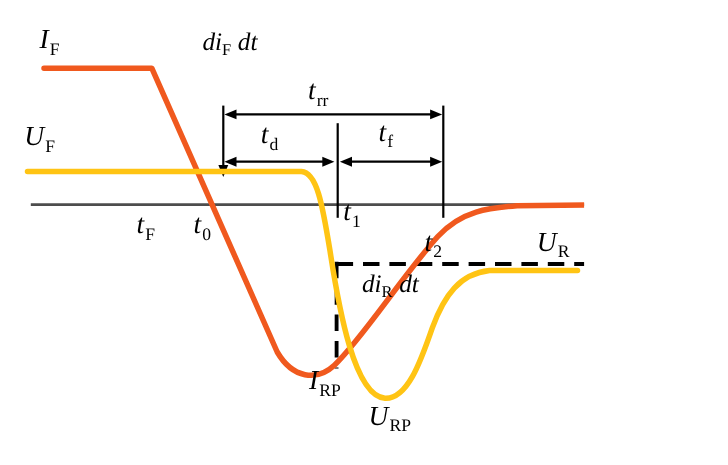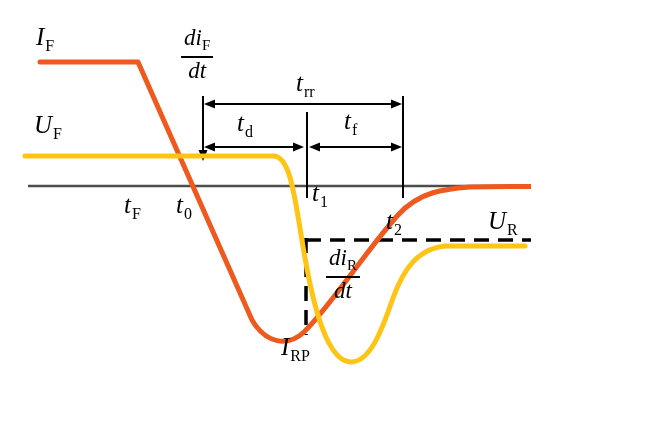--- a/index.html
+++ b/index.html
@@ -21,22 +21,22 @@
   }
   .lbl .sub{
     font-size:16px;
     font-style:normal;
     vertical-align:-6px;
     margin-left:1px;
   }
   .frac{
     position:absolute;
     display:flex;
-    flex-direction:column;
-    align-items:center;
+    flex-direction:row;
+    align-items:flex-start;
     color:#000;
     font-size:23px;
     line-height:1.05;
   }
   .frac .num,.frac .den{font-style:italic;padding:0 3px;}
   .frac .num .sub{font-size:15px;font-style:normal;vertical-align:-5px;}
   .frac .bar{width:100%;height:0;border-top:2.5px solid #000;margin:2px 0 1px 0;}
 </style>
 </head>
 <body>
@@ -86,25 +86,25 @@
   <div class="lbl" style="left:36px;top:24px">
     <span>I</span><span class="sub">F</span>
   </div>
 
   <div class="frac" style="left:181px;top:26px">
     <span class="num"><span>di</span><span class="sub">F</span></span>
     <span class="bar"></span>
     <span class="den">dt</span>
   </div>
 
-  <div class="lbl" style="left:34px;top:112px">
+  <div class="lbl" style="left:22px;top:112px">
     <span>U</span><span class="sub">F</span>
   </div>
 
-  <div class="lbl" style="left:296px;top:70px">
+  <div class="lbl" style="left:280px;top:70px">
     <span>t</span><span class="sub">rr</span>
   </div>
 
   <div class="lbl" style="left:237px;top:110px">
     <span>t</span><span class="sub">d</span>
   </div>
 
   <div class="lbl" style="left:344px;top:108px">
     <span>t</span><span class="sub">f</span>
   </div>
@@ -136,14 +136,17 @@
   <div class="frac" style="left:326px;top:246px">
     <span class="num"><span>di</span><span class="sub">R</span></span>
     <span class="bar"></span>
     <span class="den">dt</span>
   </div>
 
   <div class="lbl" style="left:281px;top:334px">
     <span>I</span><span class="sub">RP</span>
   </div>
 
+  <div class="lbl" style="left:335px;top:366px">
+    <span>U</span><span class="sub">RP</span>
+  </div>
 
 </div>
 
 </body></html>

